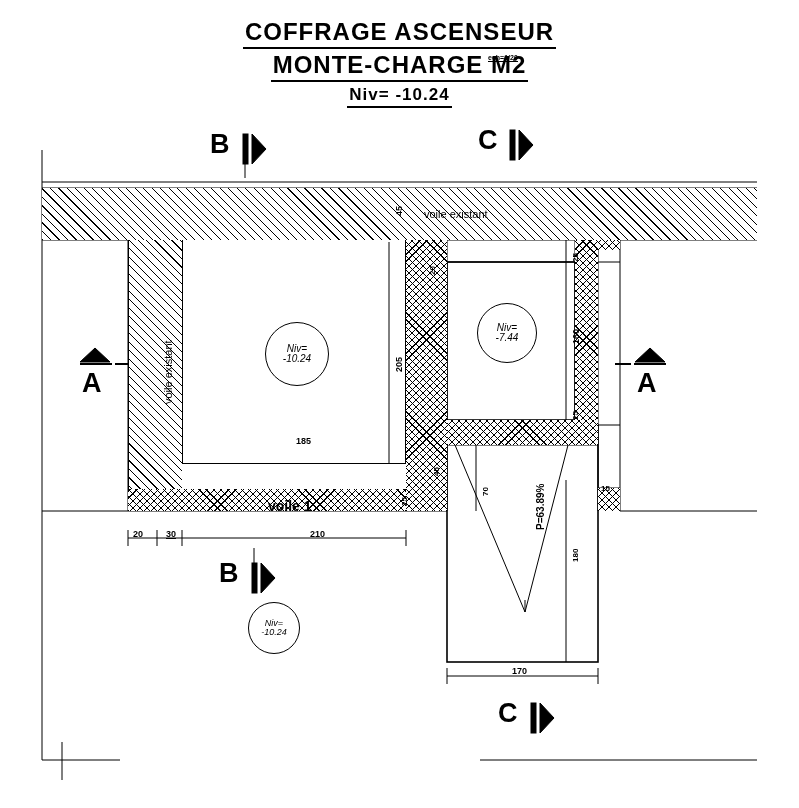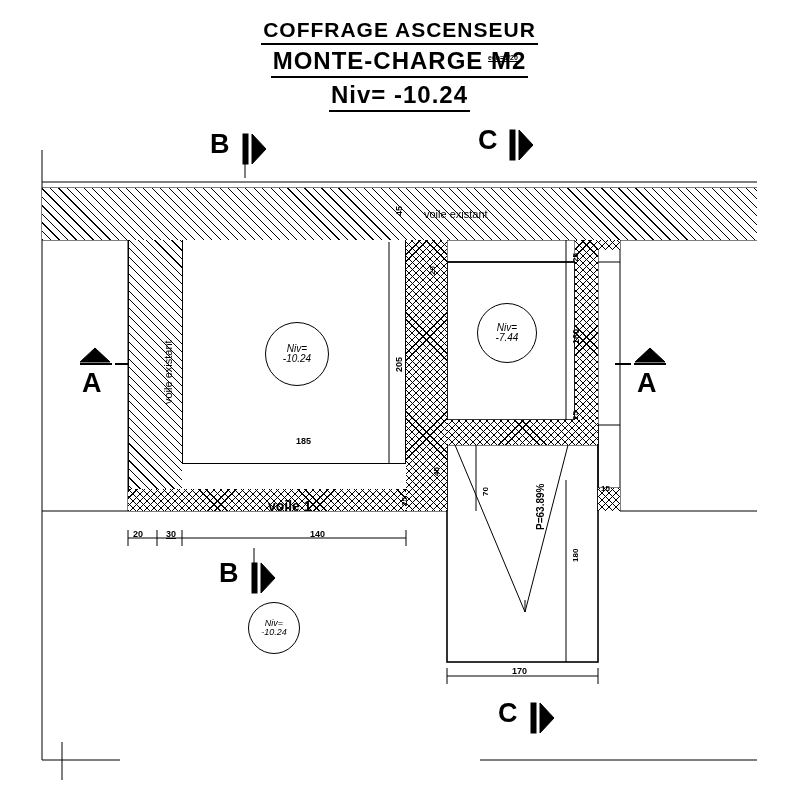--- a/index.html
+++ b/index.html
@@ -27,23 +27,23 @@
     font-family: "Liberation Sans", sans-serif;
   }
   .title-line {
     display: inline-block;
     font-weight: bold;
     letter-spacing: 1px;
     color: #000;
     border-bottom: 2px solid #000;
     padding: 0 2px 1px 2px;
   }
-  #title-1 { font-size: 21px; text-align: center; }
+  #title-1 { font-size: 24px; text-align: center; }
   #title-2 { font-size: 24px; margin-top: 2px; }
-  #title-3 { font-size: 24px; margin-top: 3px; }
+  #title-3 { font-size: 17px; margin-top: 3px; }
   #title-scale {
     position: absolute;
     top: 54px;
     left: 488px;
     font-size: 7px;
     font-weight: bold;
     border-bottom: 1px solid #000;
     color: #000;
   }
   .vline { background: #000; width: 1px; }
@@ -260,21 +260,21 @@
   <div class="sec-letter" style="left:210px; top:129px;">B</div>
   <div class="sec-letter" style="left:478px; top:125px;">C</div>
   <div class="sec-letter" style="left:82px; top:368px;">A</div>
   <div class="sec-letter" style="left:637px; top:368px;">A</div>
   <div class="sec-letter" style="left:219px; top:558px;">B</div>
   <div class="sec-letter" style="left:498px; top:698px;">C</div>
 
   <div class="txt dim vert" style="left:394px; top:216px; transform: rotate(-90deg);">45</div>
   <div class="txt dim vert" style="left:394px; top:372px; transform: rotate(-90deg);">205</div>
   <div class="txt dim" style="left:296px; top:436px;">185</div>
-  <div class="txt dim" style="left:310px; top:529px;">140</div>
+  <div class="txt dim" style="left:310px; top:529px;">210</div>
   <div class="txt dim" style="left:133px; top:529px;">20</div>
   <div class="txt dim" style="left:166px; top:529px;text-decoration:underline;">30</div>
   <div class="txt dim vert" style="left:571px; top:344px; transform: rotate(-90deg);">160</div>
   <div class="txt dim vert" style="left:571px; top:262px; transform: rotate(-90deg); font-size:8px;">25</div>
   <div class="txt dim vert" style="left:571px; top:420px; transform: rotate(-90deg); font-size:8px;">25</div>
   <div class="txt dim vert" style="left:428px; top:275px; transform: rotate(-90deg); font-size:8px;">20</div>
   <div class="txt dim vert" style="left:432px; top:476px; transform: rotate(-90deg); font-size:8px;">45</div>
   <div class="txt dim vert" style="left:481px; top:496px; transform: rotate(-90deg); font-size:8px;">70</div>
   <div class="txt dim vert" style="left:400px; top:506px; transform: rotate(-90deg); font-size:8px;">25</div>
   <div class="txt dim" style="left:601px; top:484px; font-size:8px;">15</div>

